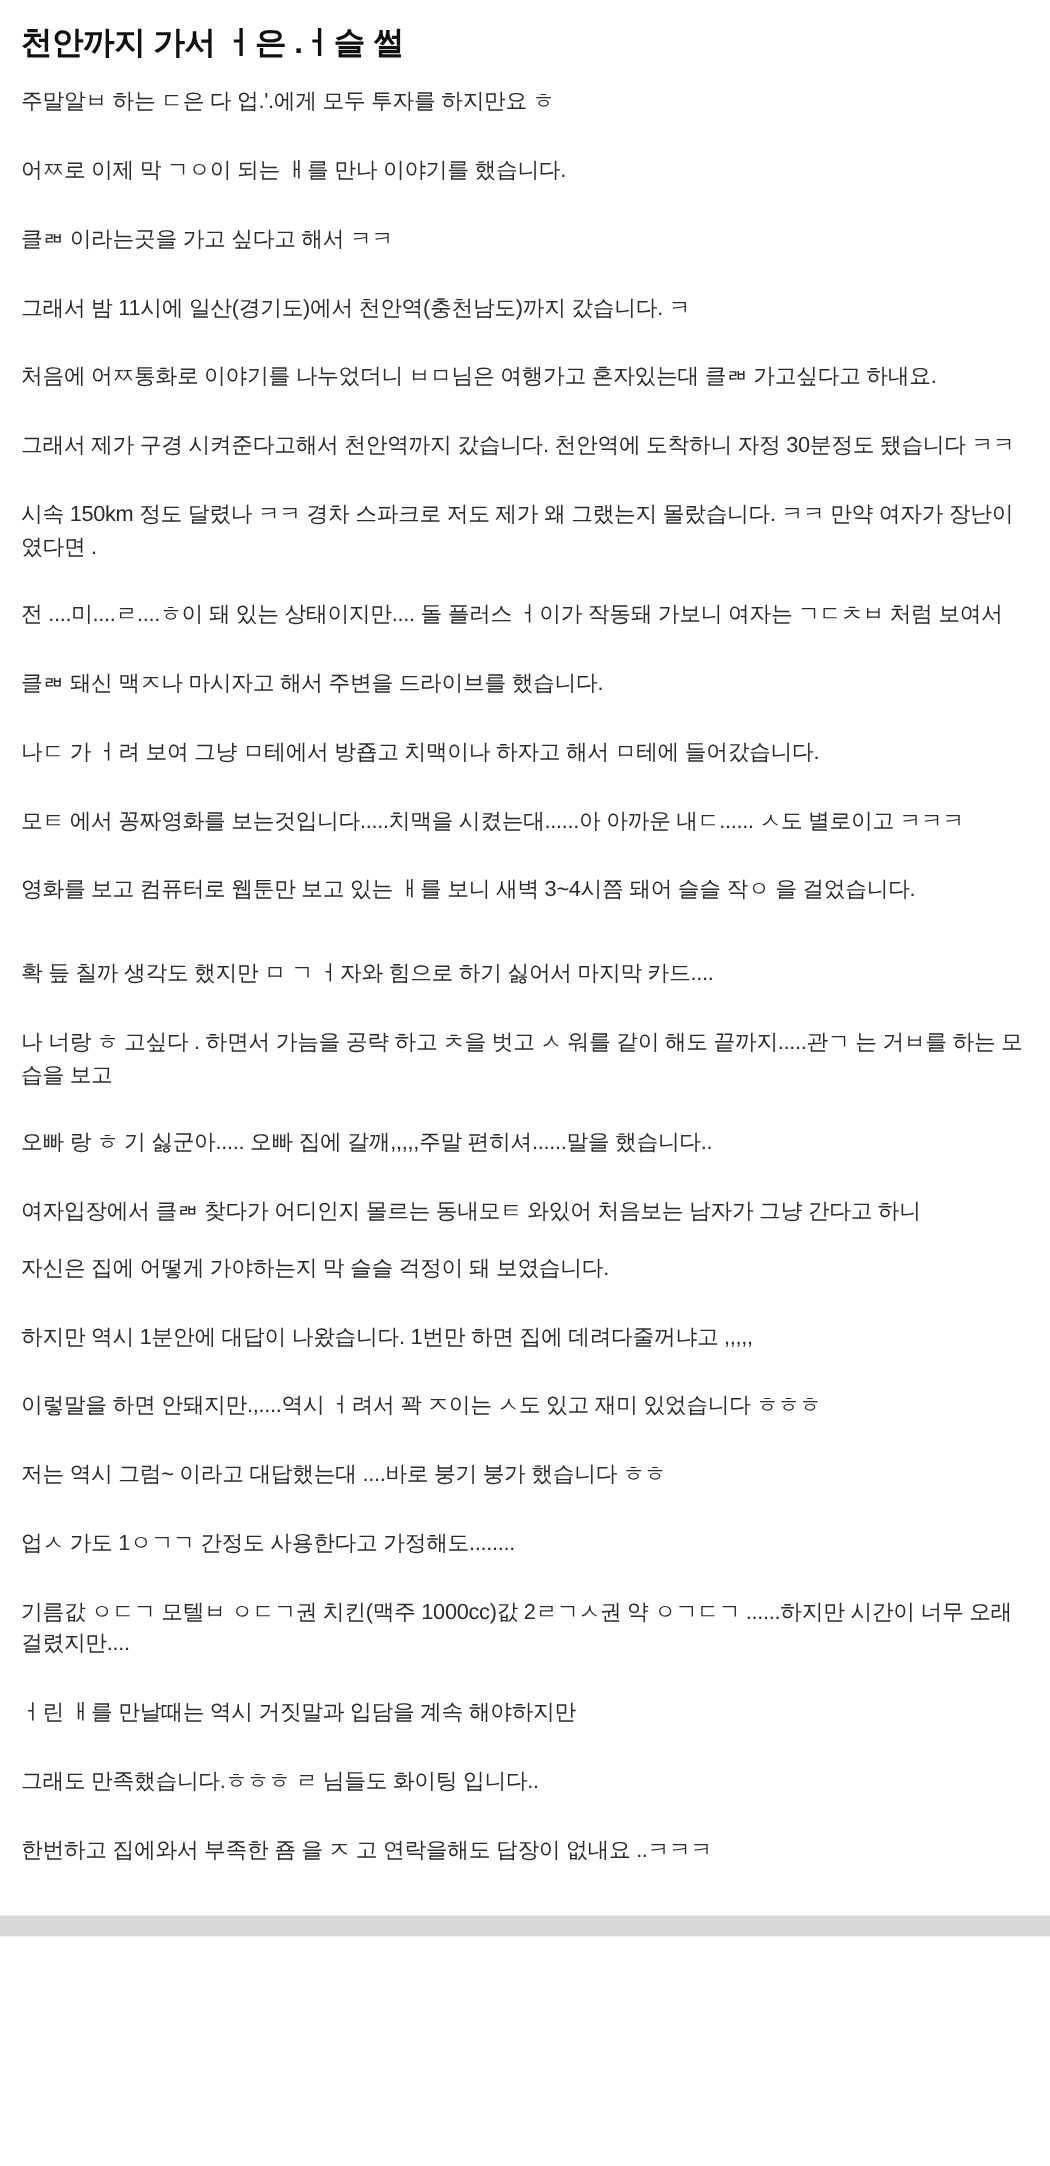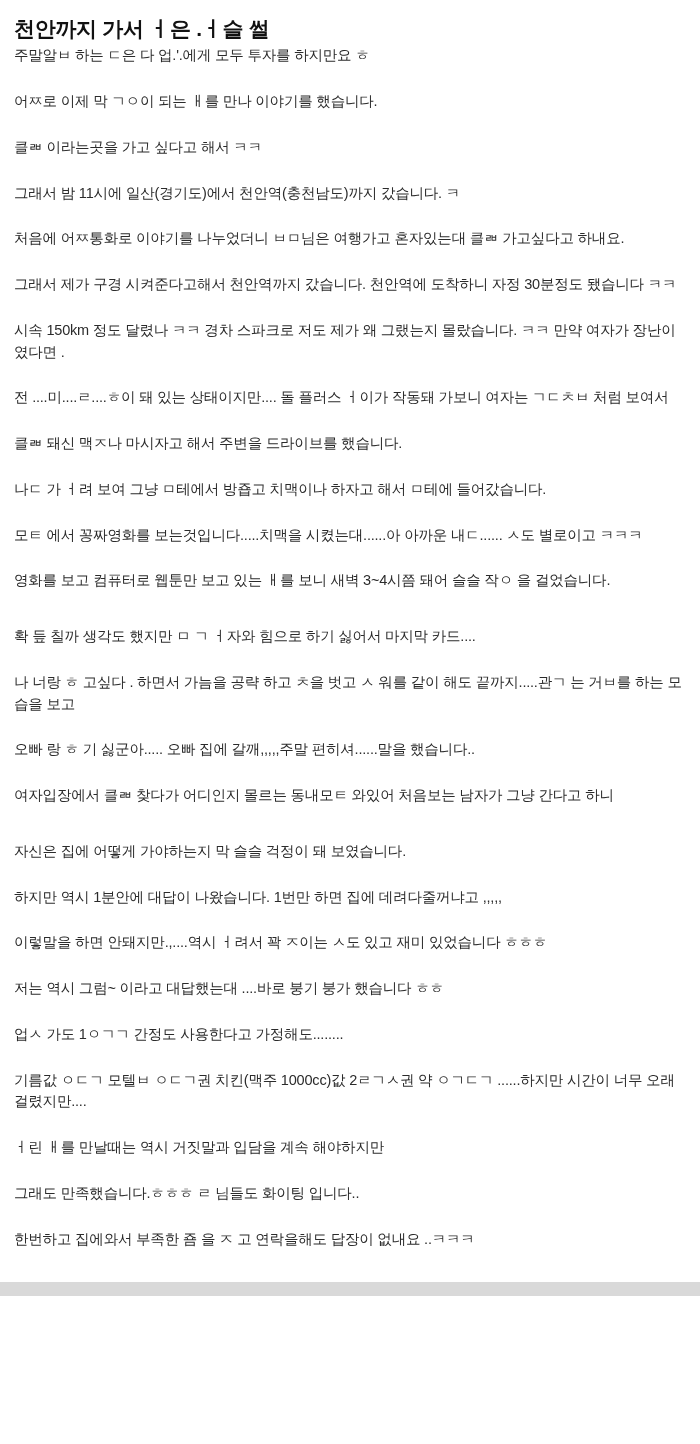--- a/index.html
+++ b/index.html
@@ -17,34 +17,34 @@
     box-sizing: border-box;
     padding: 14px 12px 0 12px;
     background: #ffffff;
   }
   .post-title {
     font-size: 21px;
     font-weight: bold;
     color: #111111;
     letter-spacing: -0.3px;
     line-height: 1.25;
-    margin: 2px 0 3px 2px;
+    margin: 2px 0 16px 2px;
   }
   .post-body {
     font-size: 14.5px;
     line-height: 1.5;
     color: #2b2b2b;
     letter-spacing: -0.2px;
   }
   .para {
     margin: 0 0 24px 2px;
     word-break: break-all;
   }
   .para.tight {
-    margin-bottom: 34px;
+    margin-bottom: 16px;
   }
   .para.blank {
     margin-bottom: 0;
     height: 10px;
   }
   .footer-bar {
     width: 700px;
     height: 14px;
     background: #d9d9d9;
   }

